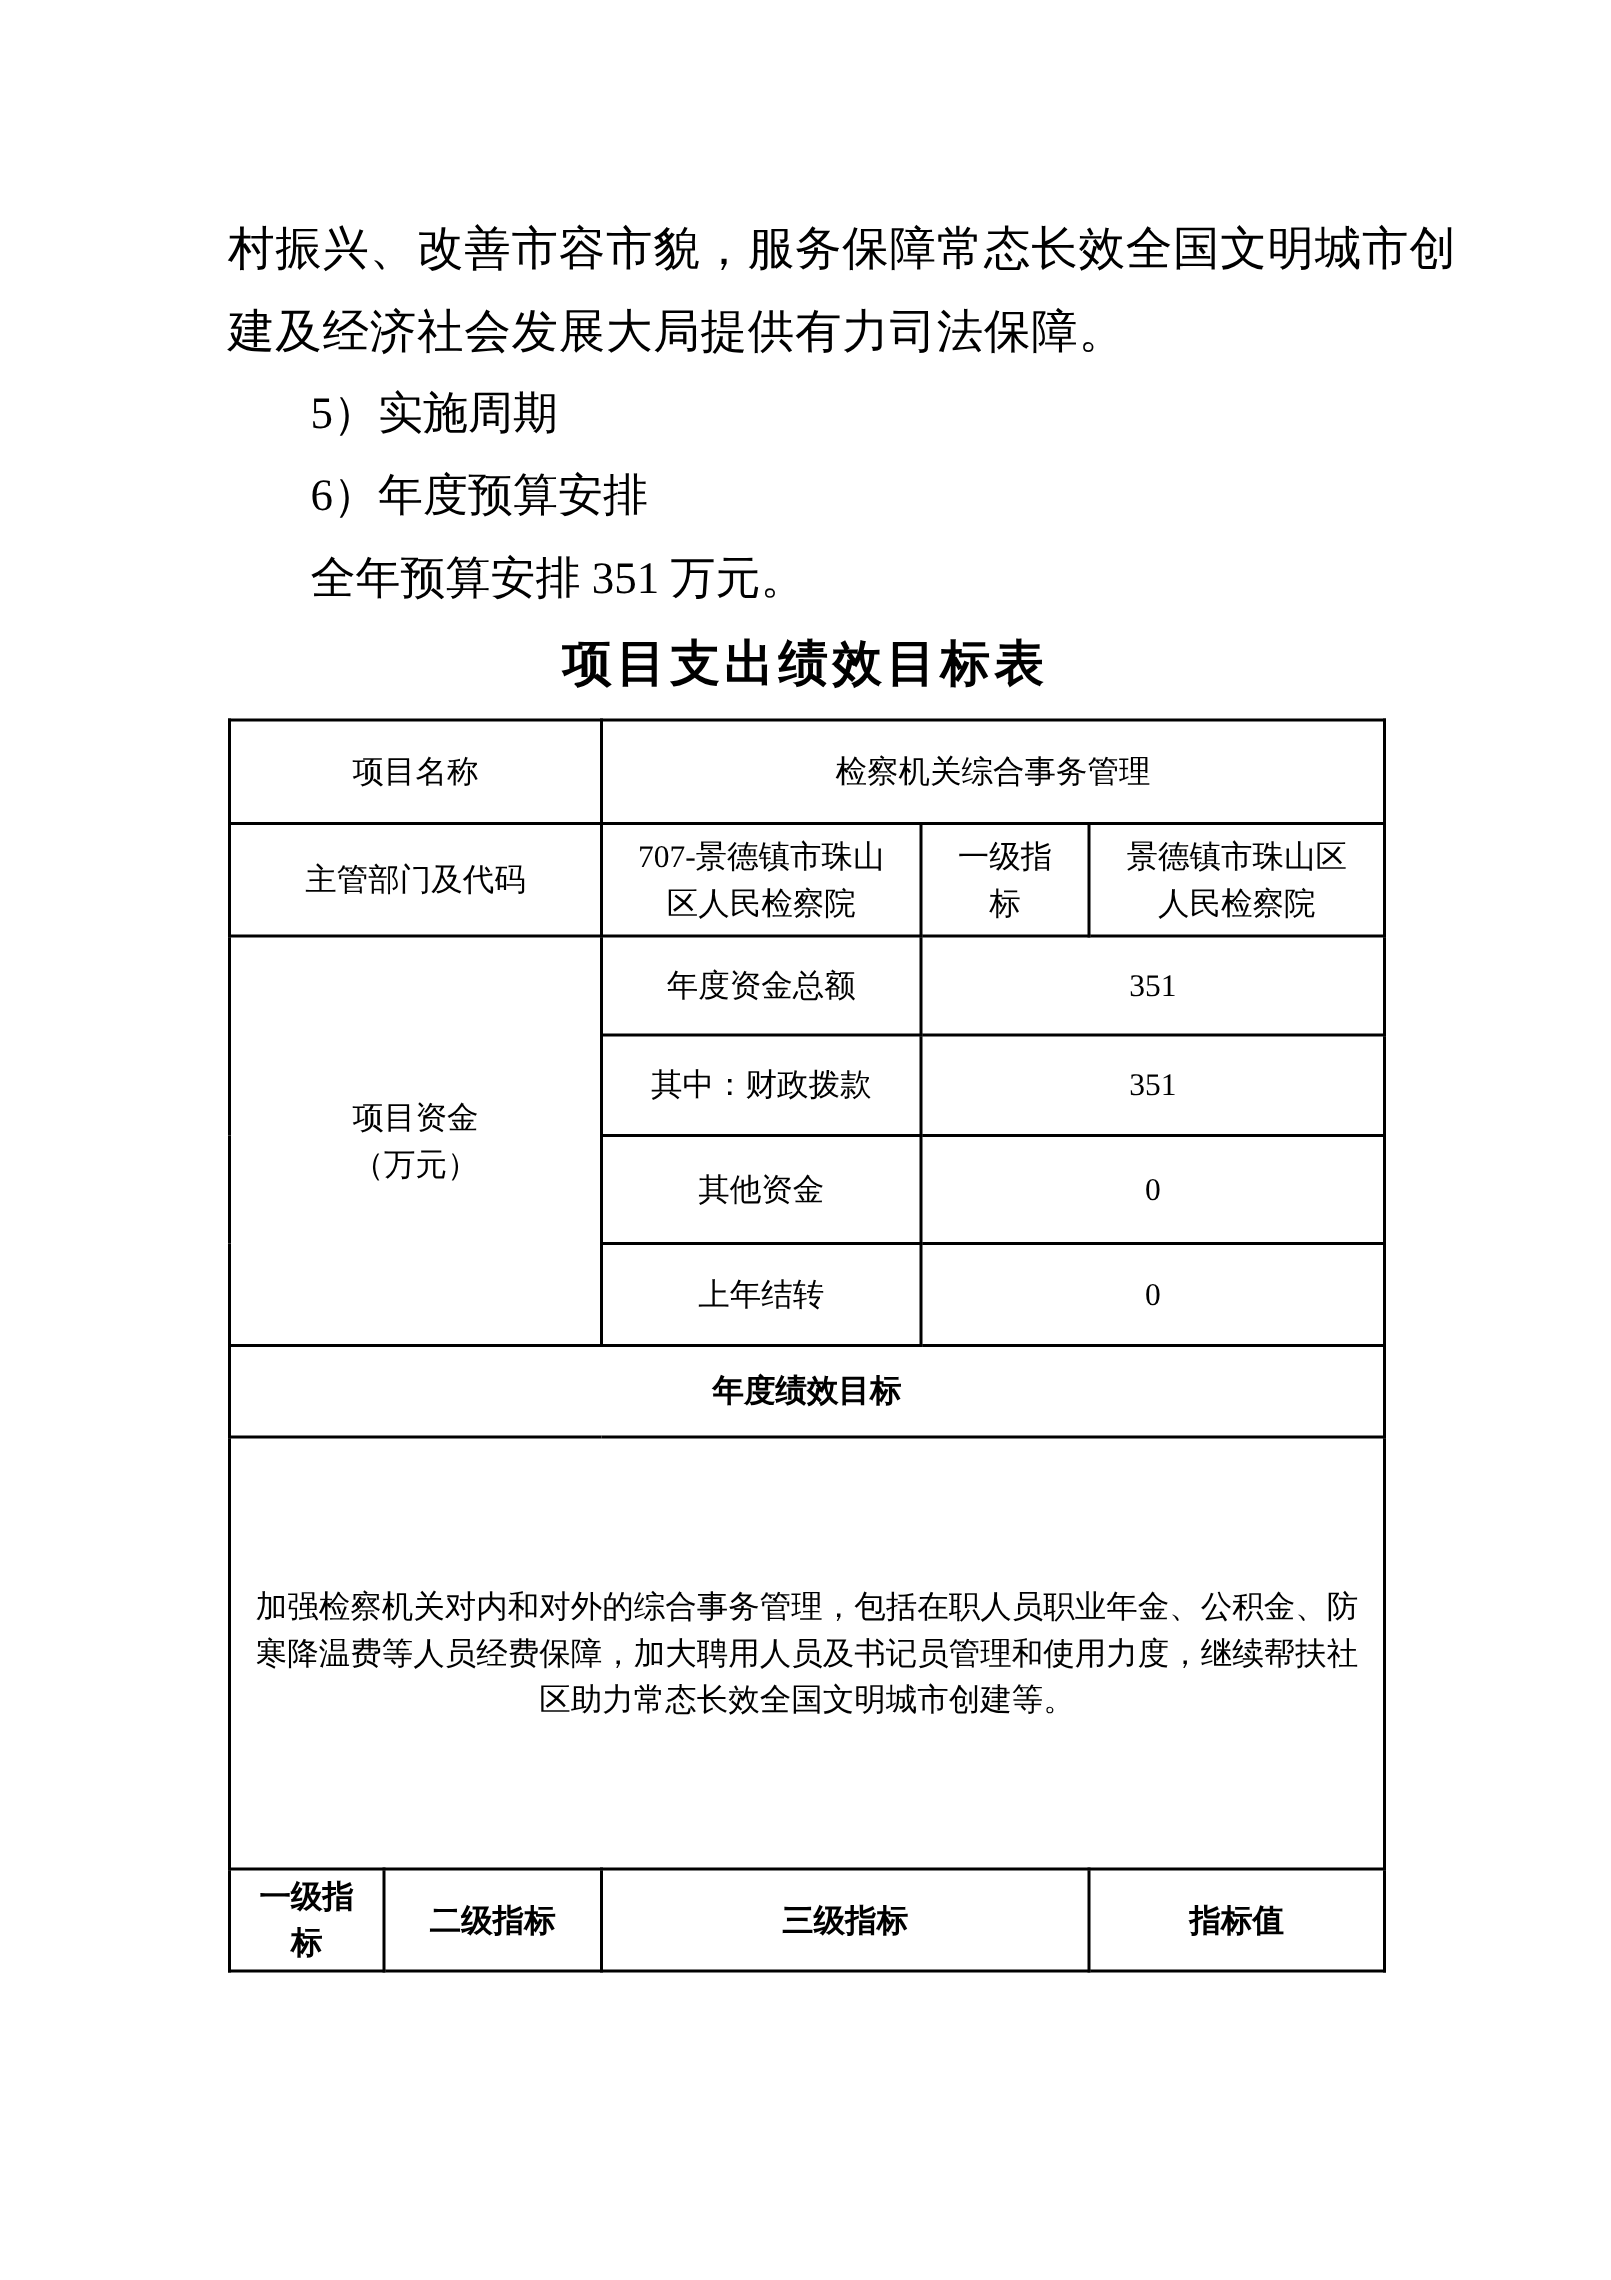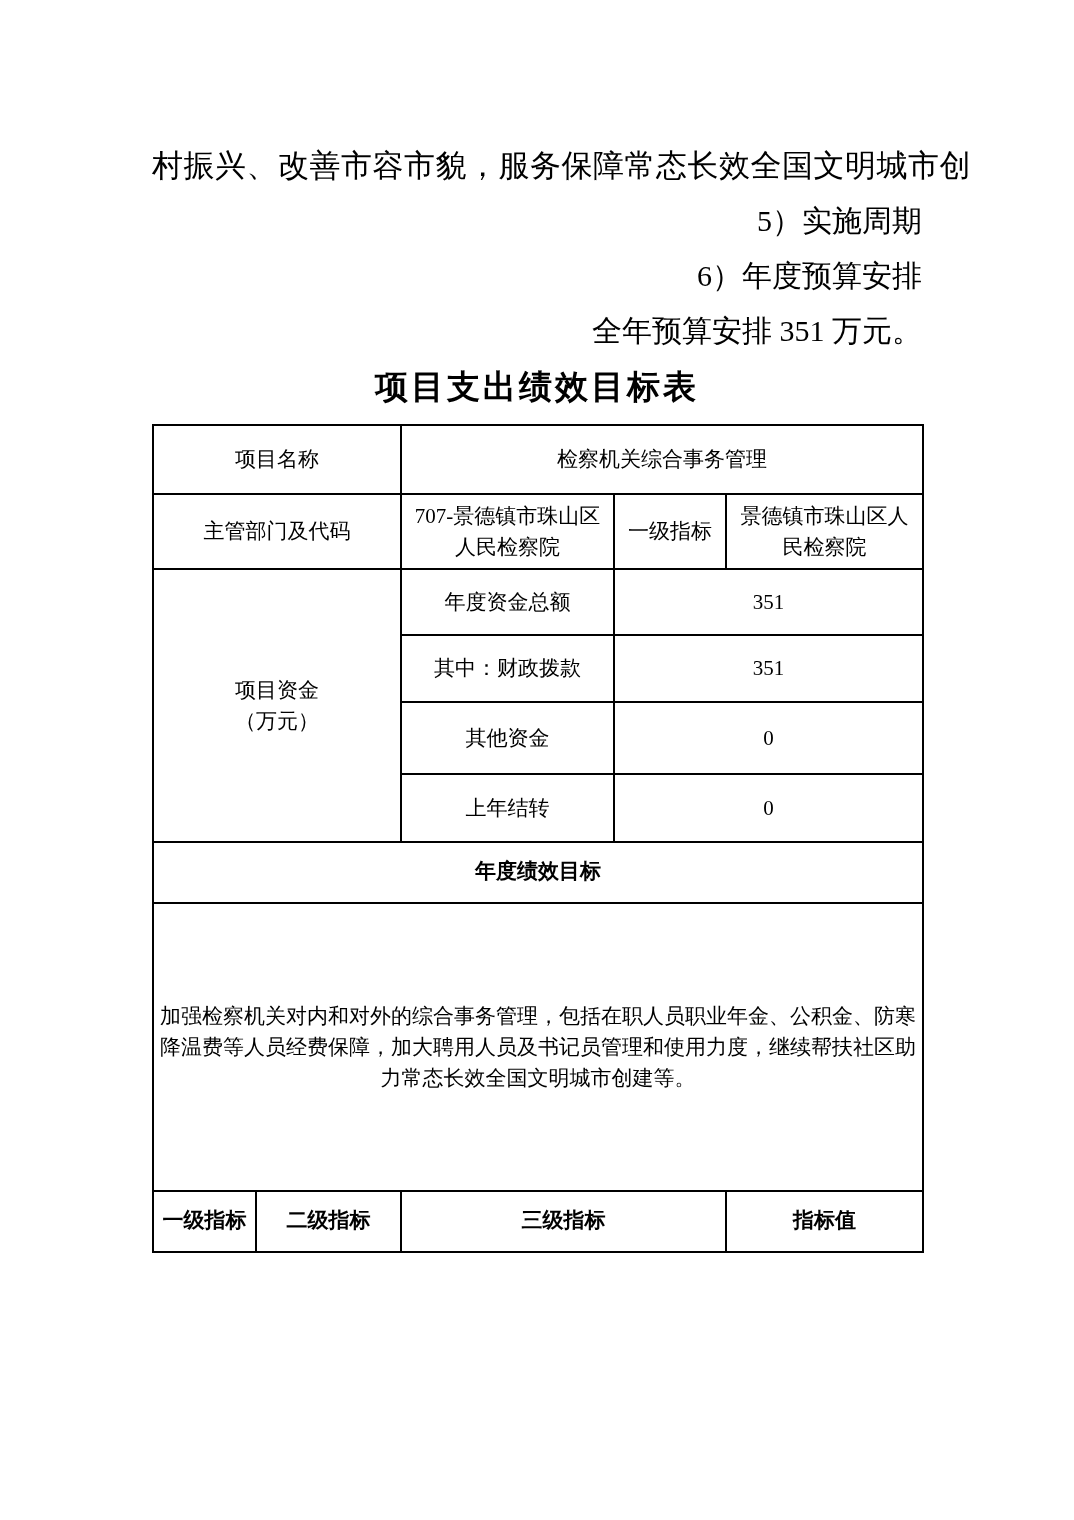--- a/index.html
+++ b/index.html
@@ -23,23 +23,22 @@
   }
   .para-line {
     font-size: 31px;
     line-height: 55px;
     letter-spacing: 0.5px;
     white-space: nowrap;
   }
   .item-line {
     font-size: 30px;
     line-height: 55px;
-    margin-left: 114px;
+    margin-left: 55px;
     white-space: nowrap;
-    text-align: right;
   }
   .tbl-title {
     margin-top: 6px;
     text-align: center;
     font-family: Liberation Sans, sans-serif;
     font-weight: bold;
     font-size: 33px;
     line-height: 46px;
     letter-spacing: 3px;
   }
@@ -53,35 +52,35 @@
     margin-top: 14px;
     border-collapse: collapse;
     table-layout: fixed;
     width: 770px;
     font-size: 21px;
   }
   table.perf td {
     border: 2px solid #000000;
     text-align: center;
     vertical-align: middle;
-    padding: 2px 4px;
+    padding: 2px 16px;
     line-height: 31px;
     overflow: hidden;
   }
   .r1 td { height: 63px; }
   .r2 td { height: 69px; }
   .r3 td { height: 60px; }
   .r4 td { height: 61px; }
   .r5 td { height: 66px; }
   .r6 td { height: 62px; }
   .r7 td { height: 55px; }
   .r8 td { height: 282px; }
   .r9 td { height: 55px; }
   .bold-sans {
-    font-family: Liberation Mono, monospace;
+    font-family: Liberation Sans, sans-serif;
     font-weight: bold;
   }
   td.funds-label {
     white-space: pre-line;
   }
   td.goal-text {
     text-align: center;
     padding: 0 10px;
     line-height: 37px;
   }
@@ -91,20 +90,21 @@
   }
 </style>
 </head>
 <body>
 
 <div class="page">
   <div class="doc">
 
     <div>
       <div class="para-line">村振兴、改善市容市貌，服务保障常态长效全国文明城市创</div>
+      <div class="para-line">建及经济社会发展大局提供有力司法保障。</div>
     </div>
 
     <div>
       <div class="item-line">5）实施周期</div>
       <div class="item-line">6）年度预算安排</div>
       <div class="item-line">全年预算安排 351 万元。</div>
     </div>
 
     <div class="tbl-title">项目支出绩效目标表</div>
 

